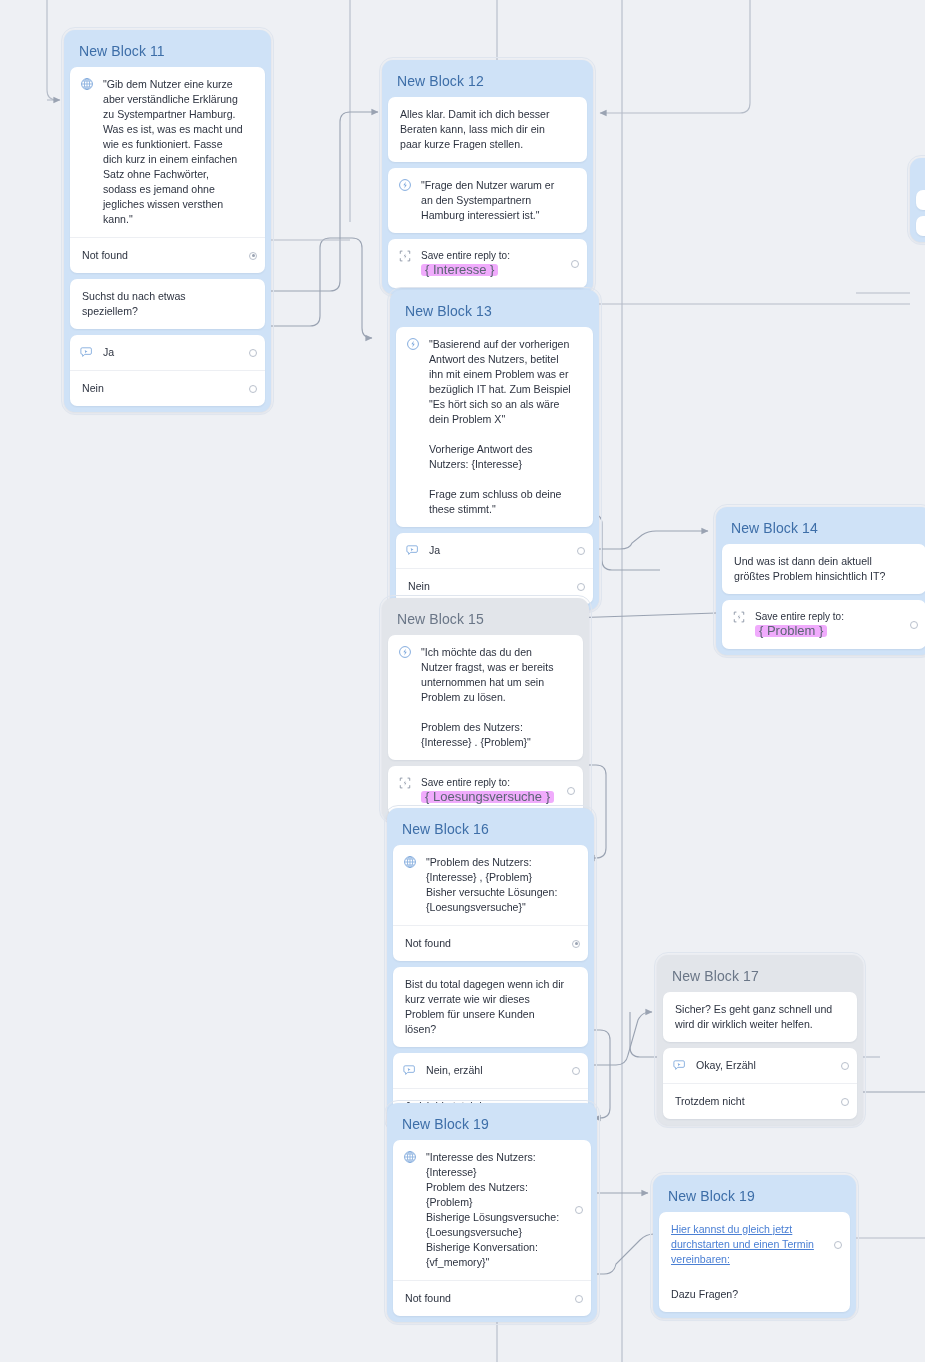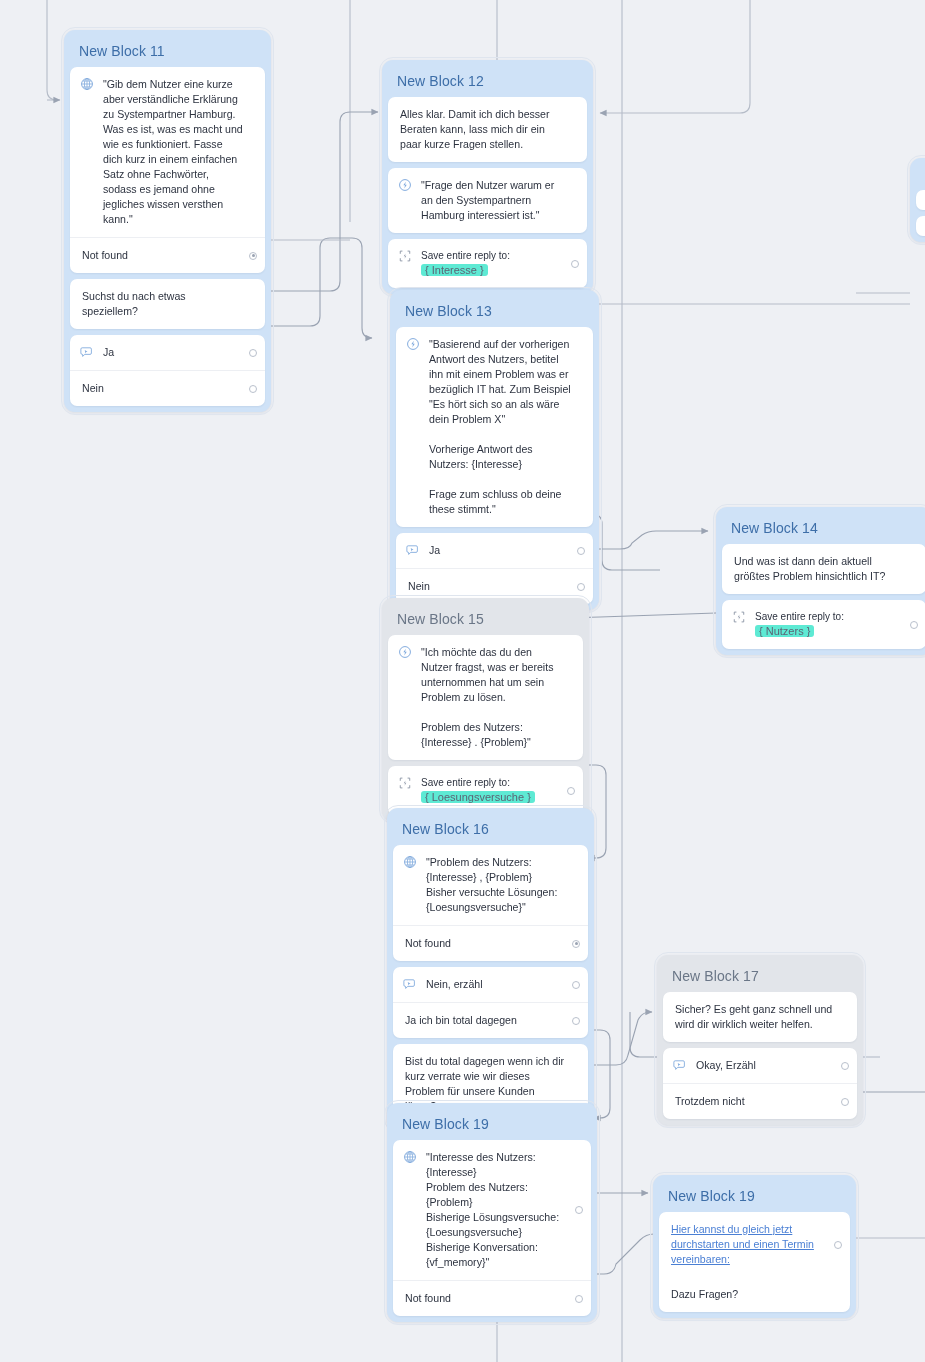--- a/index.html
+++ b/index.html
@@ -47,22 +47,22 @@
     font-size:10.6px;line-height:15px;color:#2d3340;
   }
   .row.with-icon{padding-left:33px;}
   .row.sub{border-top:1px solid #edeff3;}
   .row .ico{
     position:absolute;left:10px;top:10px;width:14px;height:14px;
   }
   .quote{white-space:pre-line;}
   .varchip{
     display:inline-block;
-    background:#5eead4;border-radius:3px;
-    padding:0 4px;font-size:11px;color:#5b6474;
+    background:#f0abfc;border-radius:3px;
+    padding:0 4px;font-size:13px;color:#5b6474;
     margin-top:2px;line-height:12px;
     font-family:"Liberation Sans", sans-serif;
   }
   .savelbl{font-size:10px;color:#2d3340;line-height:13px;}
   .link{color:#4a7fd4;text-decoration:underline;}
 
   .port{
     position:absolute;right:8px;top:50%;margin-top:-4px;
     width:8px;height:8px;border-radius:50%;
     border:1px solid #b9c0cc;background:#fff;box-sizing:border-box;
@@ -245,21 +245,21 @@
         </div>
       </div>
       <div class="card">
         <div class="row with-icon">
           <span class="ico">
             <svg viewBox="0 0 16 16" width="14" height="14">
               <path d="M4.6 2.4 H2.6 V5.0 M11.4 2.4 H13.4 V5.0 M4.6 13.6 H2.6 V11.0 M11.4 13.6 H13.4 V11.0" fill="none" stroke="#8f98a8" stroke-width="1.1" stroke-linecap="round"></path>
               <path d="M8.6 5.0 L6.6 8.4 H8.2 L7.5 11.2 L9.5 7.8 H7.9 Z" fill="#8f98a8"></path>
             </svg>
           </span>
-          <div><div class="savelbl">Save entire reply to:</div><span class="varchip">{ Nutzers }</span></div>
+          <div><div class="savelbl">Save entire reply to:</div><span class="varchip">{ Problem }</span></div>
           <span class="port"></span>
         </div>
       </div>
     </div>
     <div class="block grey" style="left: 382px; top: 598px; width: 207px;">
       <div class="ring"></div>
       <div class="b-title">New Block 15</div>
       <div class="card">
         <div class="row with-icon">
           <span class="ico">
@@ -300,38 +300,38 @@
           </span>
           <div class="quote">"Problem des Nutzers: {Interesse} , {Problem}
 Bisher versuchte Lösungen: {Loesungsversuche}"</div>
         </div>
         <div class="row sub">
           <div class="">Not found</div>
           <span class="port filled"></span>
         </div>
       </div>
       <div class="card">
+        <div class="row">
+          <div class="">Bist du total dagegen wenn ich dir kurz verrate wie wir dieses Problem für unsere Kunden lösen?</div>
+        </div>
+      </div>
+      <div class="card">
         <div class="row with-icon">
           <span class="ico">
             <svg viewBox="0 0 16 16" width="14" height="14">
               <path d="M2.5 3.2 H11.5 Q13 3.2 13 4.7 V9.2 Q13 10.7 11.5 10.7 H5.5 L3 13 V10.7 H2.5 Q1 10.7 1 9.2 V4.7 Q1 3.2 2.5 3.2 Z" fill="none" stroke="#7fa9dd" stroke-width="1"></path>
               <path d="M5.4 5.6 L8.6 7.6 L7.1 8.1 L6.4 9.6 Z" fill="#7fa9dd"></path>
             </svg>
           </span>
           <div class="">Nein, erzähl</div>
           <span class="port"></span>
         </div>
         <div class="row sub">
           <div class="">Ja ich bin total dagegen</div>
           <span class="port"></span>
-        </div>
-      </div>
-      <div class="card">
-        <div class="row">
-          <div class="">Bist du total dagegen wenn ich dir kurz verrate wie wir dieses Problem für unsere Kunden lösen?</div>
         </div>
       </div>
     </div>
     <div class="block grey" style="left: 657px; top: 955px; width: 206px;">
       <div class="ring"></div>
       <div class="b-title">New Block 17</div>
       <div class="card">
         <div class="row">
           <div class="">Sicher? Es geht ganz schnell und wird dir wirklich weiter helfen.</div>
         </div>

